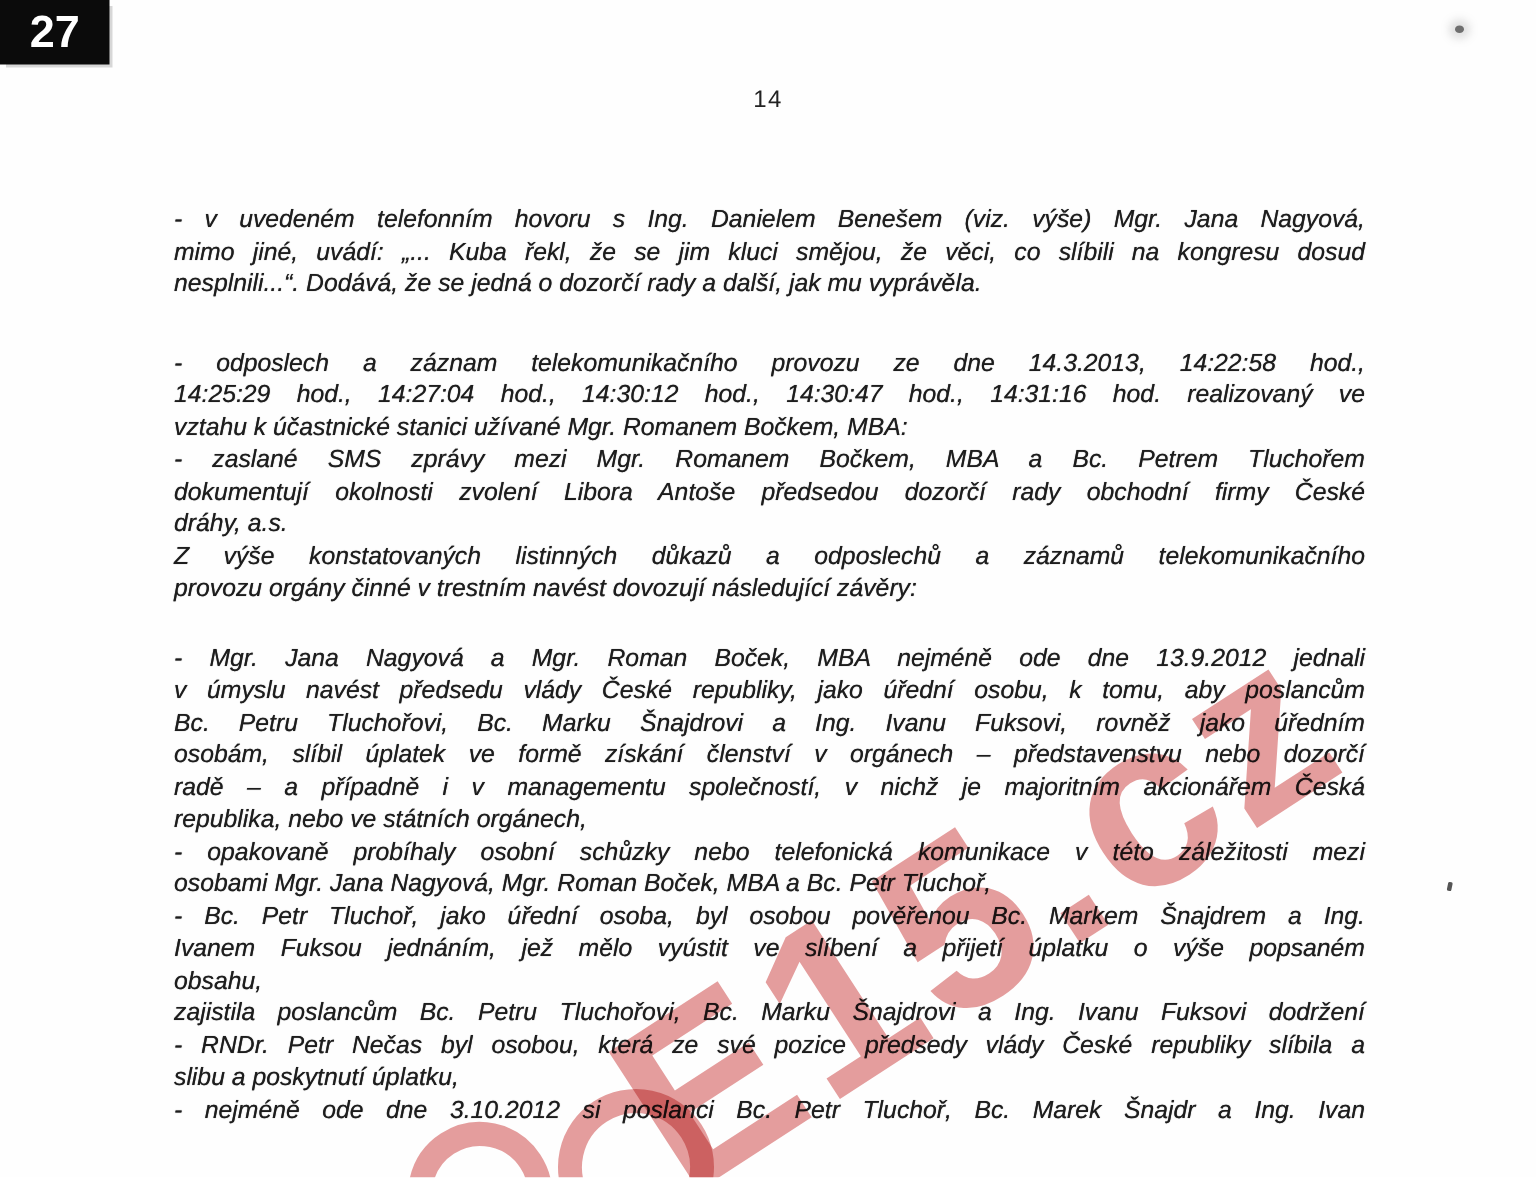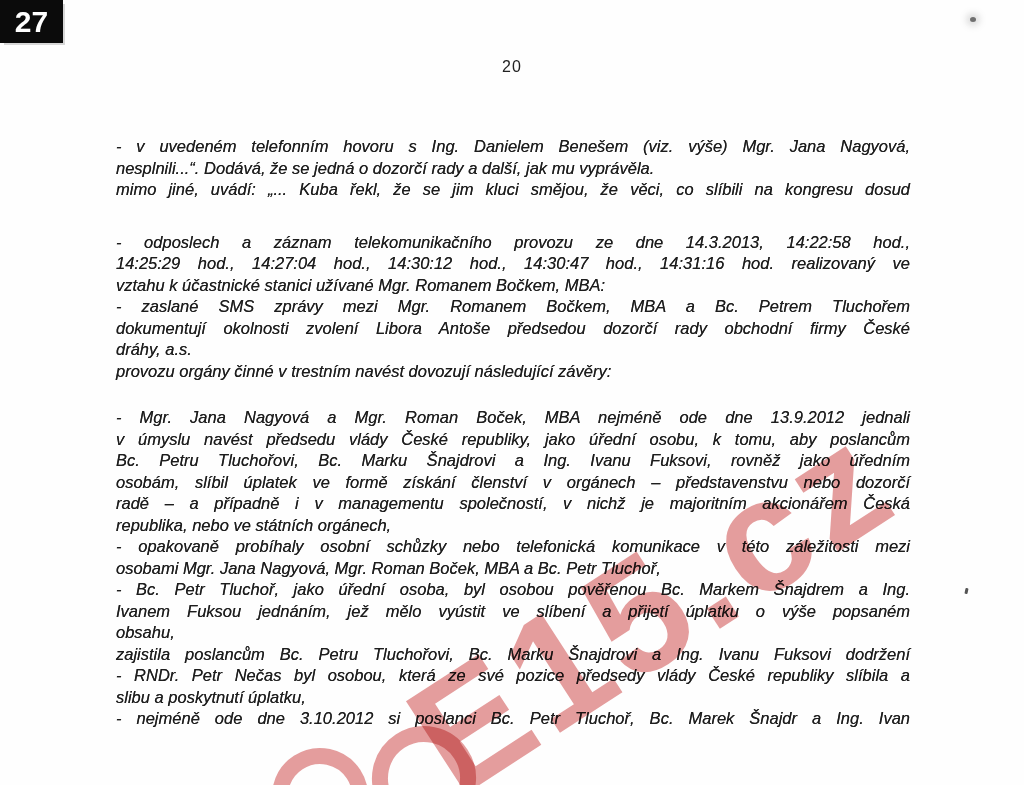--- a/index.html
+++ b/index.html
@@ -11,21 +11,21 @@
   .page {
     position: relative;
     width: 1024px; height: 785px;
     background: #fefefe;
     overflow: hidden;
   }
 
   
   .badge {
     position: absolute; left: 0; top: 0;
-    width: 63px; height: 43px;
+    width: 73px; height: 43px;
     background: #0b0b0b;
     color: #ffffff;
     display: flex; align-items: center; justify-content: center;
     font-size: 30px; font-weight: bold;
     box-shadow: 3px 3px 0 -1px #d7d7d7;
   }
 
   
   .pagenum {
     position: absolute; left: 0; top: 58px;
@@ -95,39 +95,40 @@
 </style>
 </head>
 <body>
 
 <div class="page">
 
   <div class="badge">
     <span>27</span>
   </div>
 
-  <div class="pagenum">20</div>
+  <div class="pagenum">14</div>
 
   <div class="content" id="doc-content">
       <div class="para">
         <div class="line j">- v uvedeném telefonním hovoru s Ing. Danielem Benešem (viz. výše) Mgr. Jana Nagyová,</div>
+        <div class="line j">mimo jiné, uvádí: „... Kuba řekl, že se jim kluci smějou, že věci, co slíbili na kongresu dosud</div>
         <div class="line">nesplnili...“. Dodává, že se jedná o dozorčí rady a další, jak mu vyprávěla.</div>
-        <div class="line j">mimo jiné, uvádí: „... Kuba řekl, že se jim kluci smějou, že věci, co slíbili na kongresu dosud</div>
       </div>
       <div class="para">
         <div class="line j">- odposlech a záznam telekomunikačního provozu ze dne 14.3.2013, 14:22:58 hod.,</div>
         <div class="line j">14:25:29 hod., 14:27:04 hod., 14:30:12 hod., 14:30:47 hod., 14:31:16 hod. realizovaný ve</div>
         <div class="line">vztahu k účastnické stanici užívané Mgr. Romanem Bočkem, MBA:</div>
       </div>
       <div class="para">
         <div class="line j">- zaslané SMS zprávy mezi Mgr. Romanem Bočkem, MBA a Bc. Petrem Tluchořem</div>
         <div class="line j">dokumentují okolnosti zvolení Libora Antoše předsedou dozorčí rady obchodní firmy České</div>
         <div class="line">dráhy, a.s.</div>
       </div>
       <div class="para">
+        <div class="line j">Z výše konstatovaných listinných důkazů a odposlechů a záznamů telekomunikačního</div>
         <div class="line">provozu orgány činné v trestním navést dovozují následující závěry:</div>
       </div>
       <div class="para">
         <div class="line j">- Mgr. Jana Nagyová a Mgr. Roman Boček, MBA nejméně ode dne 13.9.2012 jednali</div>
         <div class="line j">v úmyslu navést předsedu vlády České republiky, jako úřední osobu, k tomu, aby poslancům</div>
         <div class="line j">Bc. Petru Tluchořovi, Bc. Marku Šnajdrovi a Ing. Ivanu Fuksovi, rovněž jako úředním</div>
         <div class="line j">osobám, slíbil úplatek ve formě získání členství v orgánech – představenstvu nebo dozorčí</div>
         <div class="line j">radě – a případně i v managementu společností, v nichž je majoritním akcionářem Česká</div>
         <div class="line">republika, nebo ve státních orgánech,</div>
         <div class="line j">- opakovaně probíhaly osobní schůzky nebo telefonická komunikace v této záležitosti mezi</div>

